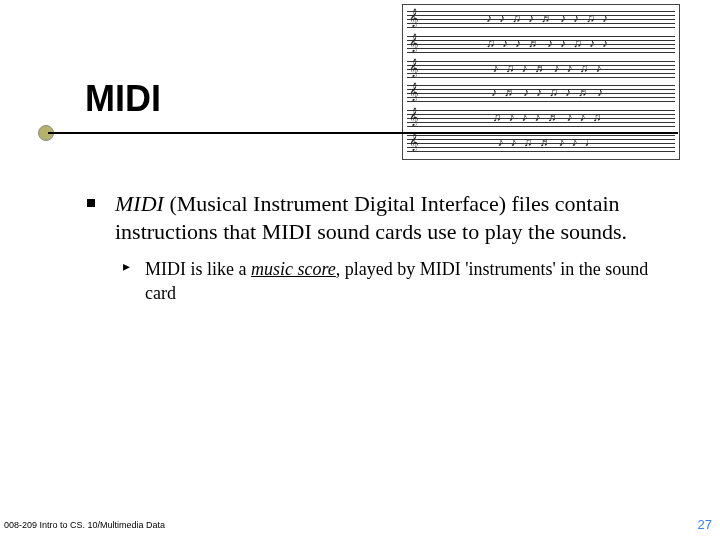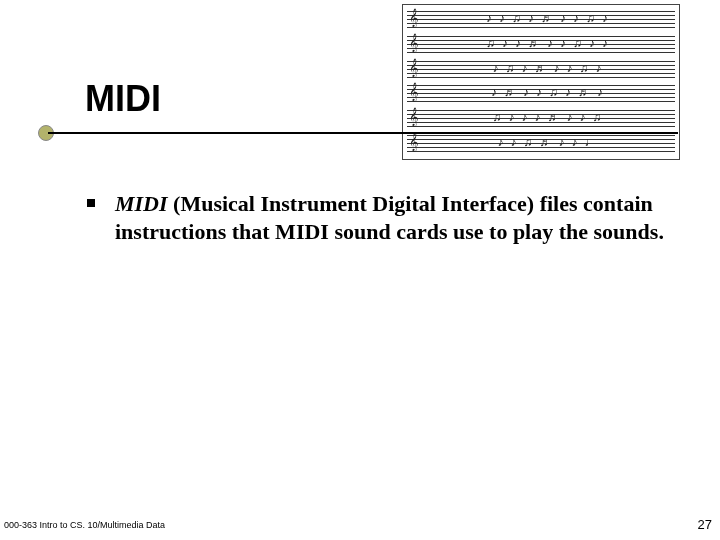--- a/index.html
+++ b/index.html
@@ -85,21 +85,20 @@
     background: #b3b36b;
     border: 1px solid #888;
   }
   .content {
     position: absolute;
     left: 115px;
     top: 190px;
     width: 560px;
     font-size: 22px;
     line-height: 1.28;
-    font-weight: bold;
   }
   .l1 {
     position: relative;
     margin-bottom: 12px;
   }
   .l1::before {
     content: "";
     position: absolute;
     left: -28px;
     top: 9px;
@@ -132,21 +131,21 @@
     font-family: Arial, Helvetica, sans-serif;
     font-size: 9px;
     color: #000;
   }
   .footer-right {
     position: absolute;
     right: 8px;
     bottom: 8px;
     font-family: Arial, Helvetica, sans-serif;
     font-size: 13px;
-    color: #000000;
+    color: #3b82f6;
   }
 </style>
 </head>
 <body>
 
 <div class="sheet-music">
   <div class="staff">
     <div class="staff-lines">
         <div style="top:0"></div>
         <div style="top:4px"></div>
@@ -216,18 +215,21 @@
 
 <div class="slide-title">MIDI</div>
 <div class="title-dot"></div>
 <div class="title-rule"></div>
 
 <div class="content">
 
   <div class="l1">
     <span class="italic">MIDI</span><span> (Musical Instrument Digital Interface) files contain instructions that MIDI sound cards use to play the sounds.</span>
   </div>
+  <div class="l2">
+    <span>MIDI is like a </span><span class="italic underline">music score</span><span>, played by MIDI 'instruments' in the sound card</span>
+  </div>
 
 
 </div>
 
-<div class="footer-left">000-363 Intro to CS. 10/Multimedia Data</div>
+<div class="footer-left">008-209 Intro to CS. 10/Multimedia Data</div>
 <div class="footer-right">27</div>
 
 </body></html>

